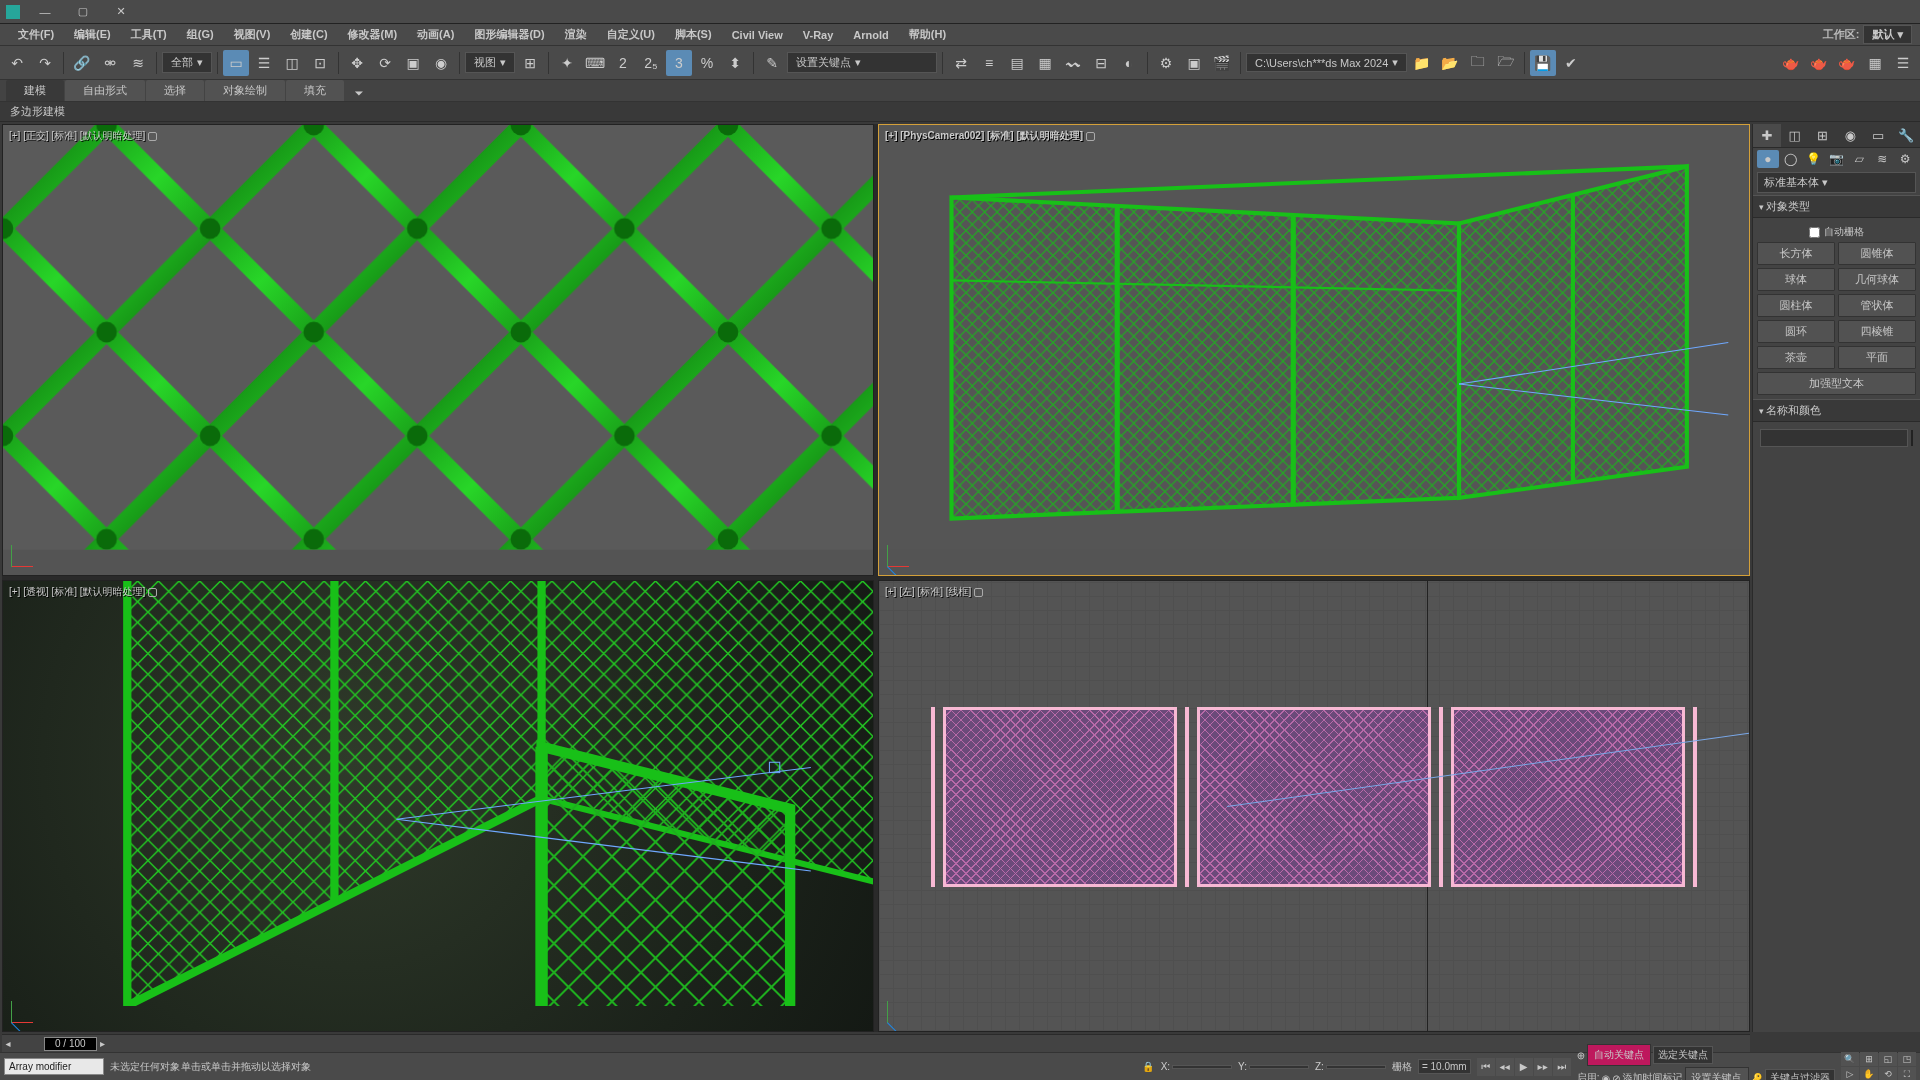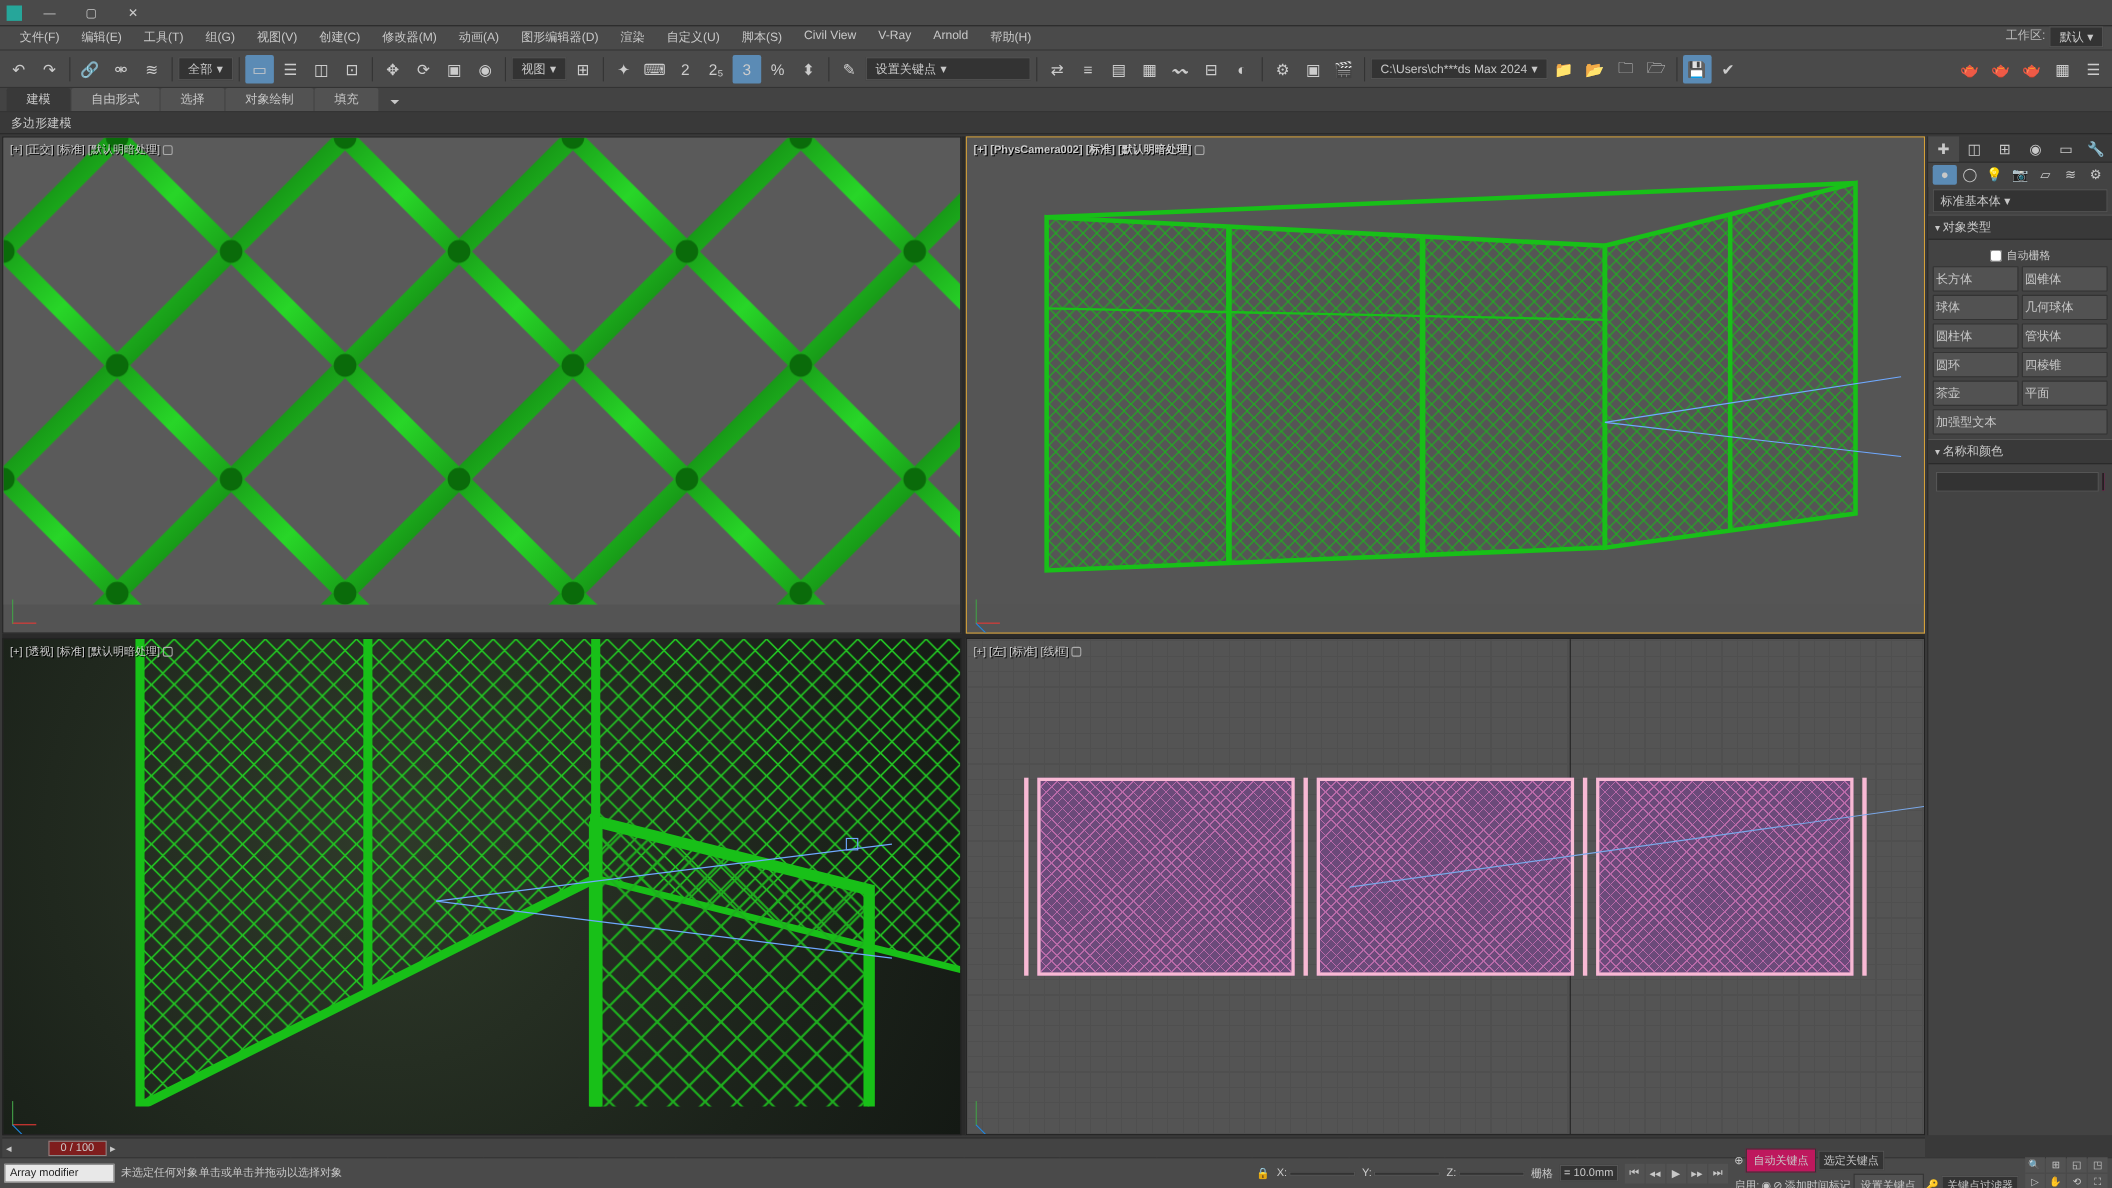--- a/index.html
+++ b/index.html
@@ -5,21 +5,21 @@
 * { margin: 0; padding: 0; box-sizing: border-box; font-family: "Microsoft YaHei", Arial, sans-serif; user-select: none; }
 body { background: #393939; color: #c8c8c8; font-size: 11px; overflow: hidden; width: 1920px; height: 1080px; }
 
 
 .titlebar { height: 24px; background: #4a4a4a; display: flex; align-items: center; padding: 0 6px; border-bottom: 1px solid #222; }
 .titlebar .icon-app { width: 14px; height: 14px; background: #26a69a; margin-right: 6px; }
 .titlebar .title { flex: 1; font-size: 11px; color: #ddd; }
 .titlebar .wbtn { width: 38px; height: 100%; display: flex; align-items: center; justify-content: center; cursor: pointer; }
 
 
-.menubar { height: 22px; background: #4a4a4a; display: flex; align-items: flex-start; padding: 0 8px; font-size: 11px; border-bottom:1px solid #333;}
+.menubar { height: 22px; background: #4a4a4a; display: flex; align-items: center; padding: 0 8px; font-size: 11px; border-bottom:1px solid #333;font-weight:bold;}
 .menubar .mitem { padding: 2px 10px; cursor: pointer; }
 .menubar .spacer { flex: 1; }
 .menubar .workspace-label{font-size:11px;color:#bbb;margin-right:4px;}
 .menubar .workspace { background: #333; padding: 1px 8px; border: 1px solid #555; font-size:11px;}
 
 
 .maintool { height: 34px; background: #4a4a4a; display: flex; align-items: center; padding: 0 4px; gap: 2px; border-bottom:1px solid #333;}
 .maintool .tbtn { width: 26px; height: 26px; display: flex; align-items: center; justify-content: center; cursor: pointer; border-radius: 2px; font-size:14px;color:#ccc;}
 .maintool .tbtn.active { background: #5b8bb5; }
 .maintool .sep { width: 1px; height: 22px; background: #333; margin: 0 3px; }
@@ -76,29 +76,29 @@
 .cmd-subtabs .stbtn { flex:1; display:flex;align-items:center;justify-content:center;cursor:pointer;border-radius:2px;font-size:12px;}
 .cmd-subtabs .stbtn.sel { background:#5b8bb5; }
 .cmd-dd { margin:2px 4px; background:#333; border:1px solid #555; padding:2px 6px; font-size:11px;}
 .rollout-hdr { background:#393939; padding:3px 6px; font-size:11px; border-top:1px solid #555; border-bottom:1px solid #2a2a2a; cursor:pointer;}
 .rollout-hdr::before{content:"▾ ";font-size:9px;}
 .rollout-body { padding:4px;}
 .auto-grid { display:flex; align-items:center; justify-content:center; padding:3px; font-size:10px; gap:4px;}
 .auto-grid input{width:11px;height:11px;}
 .btn-grid { display:grid; grid-template-columns:1fr 1fr; gap:3px;}
 .btn-grid.single { grid-template-columns:1fr;}
-.obj-btn { background:#525252; border:1px solid #333; padding:3px 2px; font-size:11px; cursor:pointer; border-radius:1px;}
+.obj-btn { background:#525252; border:1px solid #333; padding:3px 2px; font-size:11px; text-align:center; cursor:pointer; border-radius:1px;}
 .color-row { display:flex; align-items:center; gap:3px; padding:3px;}
 .color-row input{flex:1;background:#333;border:1px solid #555;padding:2px;color:#ccc;font-size:11px;}
 .color-swatch { width:22px; height:16px; background:#e91e8c; border:1px solid #222; cursor:pointer;}
 
 
 .timeslider-row { position:absolute; left:2px; right:170px; bottom:28px; height:18px; background:#434343; display:flex; align-items:center; font-size:10px; border-top:1px solid #2a2a2a;}
 .timeslider-row .ts-arrow{width:12px;text-align:center;cursor:pointer;}
-.timeslider-row .ts-handle{background:#7f1d1d;padding:0 10px;height:14px;display:flex;align-items:center;border:1px solid #888;margin-left:30px;}
+.timeslider-row .ts-handle{background:#000000;padding:0 10px;height:14px;display:flex;align-items:center;border:1px solid #888;margin-left:30px;}
 .timeslider-row .ts-track{flex:1;height:12px;position:relative;}
 
 .timeruler { position:absolute; left:2px; right:170px; bottom:12px; height:16px; background:#393939; display:flex; align-items:flex-start; font-size:9px; padding-left:46px;}
 .timeruler .tick { position:absolute; top:0; font-size:9px; color:#aaa;}
 .timeruler .tickline{position:absolute;top:0;width:1px;height:5px;background:#777;}
 
 .statusbar { position:absolute; left:0; right:0; bottom:0; height:28px; background:#4a4a4a; display:flex; align-items:center; font-size:10px; border-top:1px solid #333; gap:6px; padding:0 4px;}
 .statusbar .sb-input{background:#e8e8e8;color:#222;padding:2px 4px;font-size:10px;width:100px;border:1px solid #888;}
 .statusbar .sb-msg{display:flex;flex-direction:row;gap:1px;font-size:10px;line-height:11px;}
 .statusbar .coord{display:flex;align-items:center;gap:2px;}

